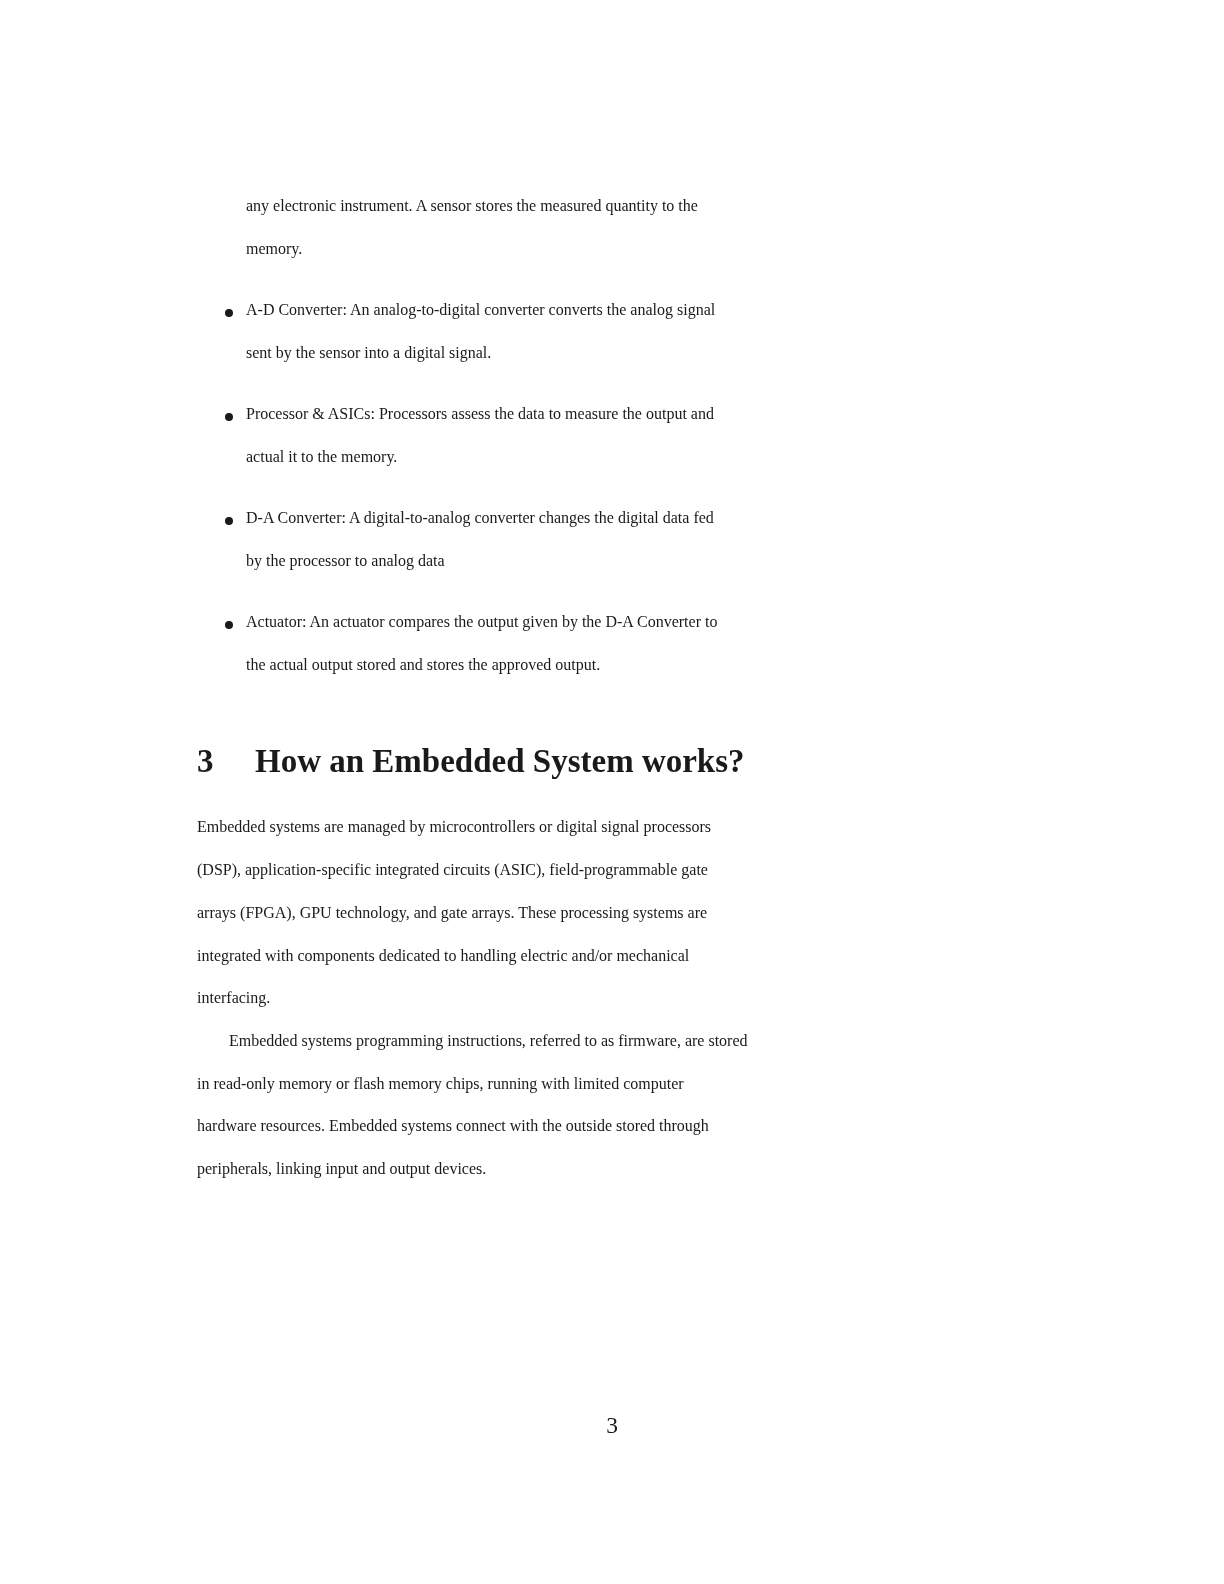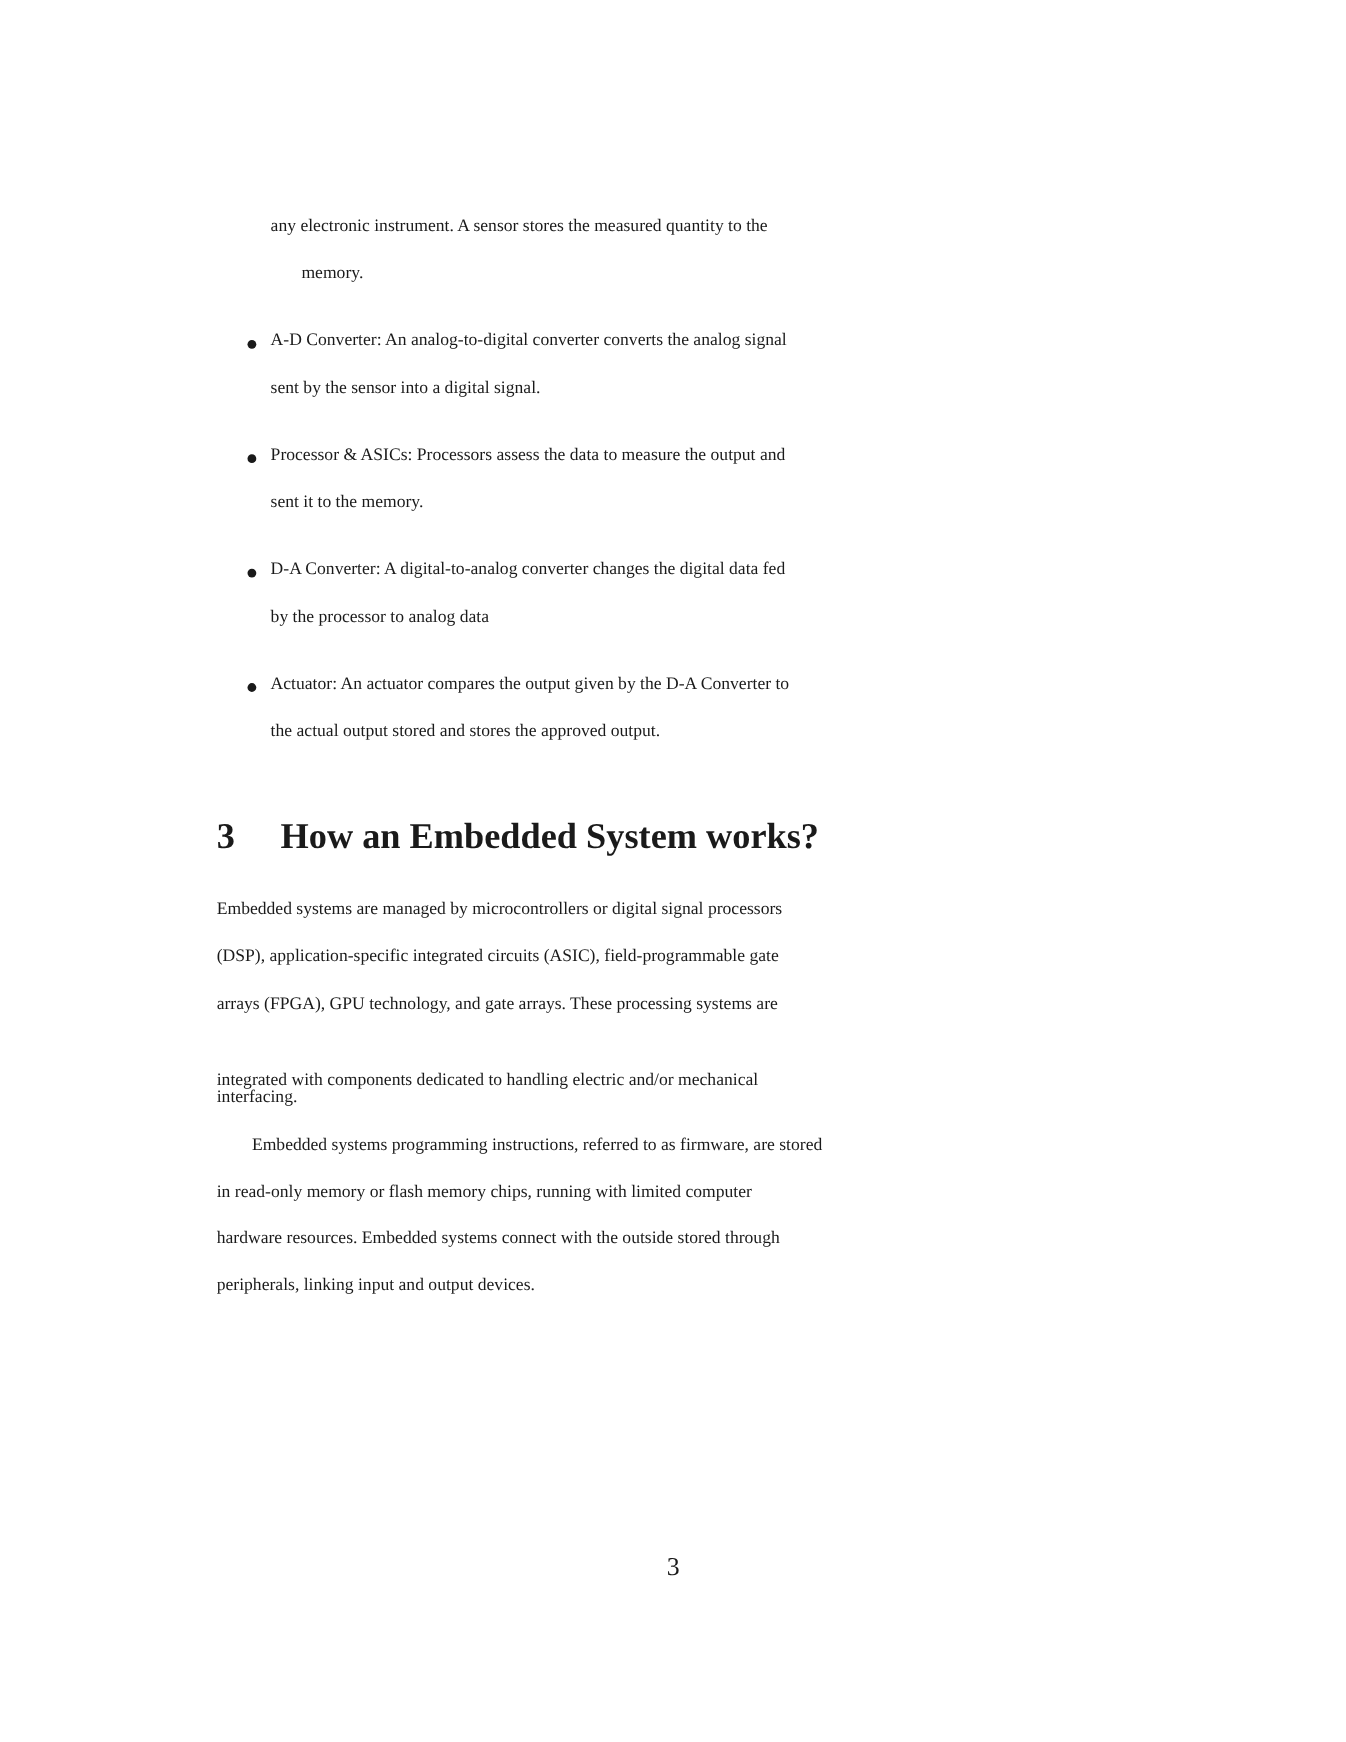--- a/index.html
+++ b/index.html
@@ -8,33 +8,33 @@
   .line { position: absolute; font-size: 16px; white-space: nowrap; line-height: 1; }
   .bullet { position: absolute; width: 8px; height: 8px; border-radius: 50%; background: #1a1a1a; }
   .heading { position: absolute; font-size: 33px; font-weight: bold; white-space: nowrap; line-height: 1; }
   .pagenum { position: absolute; font-size: 23.5px; left: 0; width: 1224px; text-align: center; }
 </style>
 </head>
 <body>
 
 <div>
   <div class="line" style="left:246px; top:198px;">any electronic instrument. A sensor stores the measured quantity to the</div>
-  <div class="line" style="left:246px; top:241px;margin-left:28px;">memory.</div>
+  <div class="line" style="left:246px; top:241px;">memory.</div>
 </div>
 
 <div>
   <div>
     <span class="bullet" style="left:225px; top:309px;"></span>
     <div class="line" style="left:246px; top:302px;">A-D Converter: An analog-to-digital converter converts the analog signal</div>
     <div class="line" style="left:246px; top:345px;">sent by the sensor into a digital signal.</div>
   </div>
   <div>
     <span class="bullet" style="left:225px; top:413px;"></span>
     <div class="line" style="left:246px; top:406px;">Processor &amp; ASICs: Processors assess the data to measure the output and</div>
-    <div class="line" style="left:246px; top:449px;">sent it to the memory.</div>
+    <div class="line" style="left:246px; top:449px;">actual it to the memory.</div>
   </div>
   <div>
     <span class="bullet" style="left:225px; top:517px;"></span>
     <div class="line" style="left:246px; top:510px;">D-A Converter: A digital-to-analog converter changes the digital data fed</div>
     <div class="line" style="left:246px; top:553px;text-align:right;">by the processor to analog data</div>
   </div>
   <div>
     <span class="bullet" style="left:225px; top:621px;"></span>
     <div class="line" style="left:246px; top:614px;">Actuator: An actuator compares the output given by the D-A Converter to</div>
     <div class="line" style="left:246px; top:657px;">the actual output stored and stores the approved output.</div>
@@ -43,21 +43,21 @@
 
 <div>
   <div class="heading" style="left:197px; top:745px;">3</div>
   <div class="heading" style="left:255px; top:745px;">How an Embedded System works?</div>
 </div>
 
 <div>
   <div class="line" style="left:197px; top:819px;">Embedded systems are managed by microcontrollers or digital signal processors</div>
   <div class="line" style="left:197px; top:862px;">(DSP), application-specific integrated circuits (ASIC), field-programmable gate</div>
   <div class="line" style="left:197px; top:905px;">arrays (FPGA), GPU technology, and gate arrays. These processing systems are</div>
-  <div class="line" style="left:197px; top:974px;">integrated with components dedicated to handling electric and/or mechanical</div>
+  <div class="line" style="left:197px; top:948px;">integrated with components dedicated to handling electric and/or mechanical</div>
   <div class="line" style="left:197px; top:990px;">interfacing.</div>
 </div>
 <div>
   <div class="line" style="left:197px; top:1033px;margin-left:32px;">Embedded systems programming instructions, referred to as firmware, are stored</div>
   <div class="line" style="left:197px; top:1076px;">in read-only memory or flash memory chips, running with limited computer</div>
   <div class="line" style="left:197px; top:1118px;">hardware resources. Embedded systems connect with the outside stored through</div>
   <div class="line" style="left:197px; top:1161px;text-align:right;">peripherals, linking input and output devices.</div>
 </div>
 
 <div class="pagenum" style="top:1412px;">3</div>

